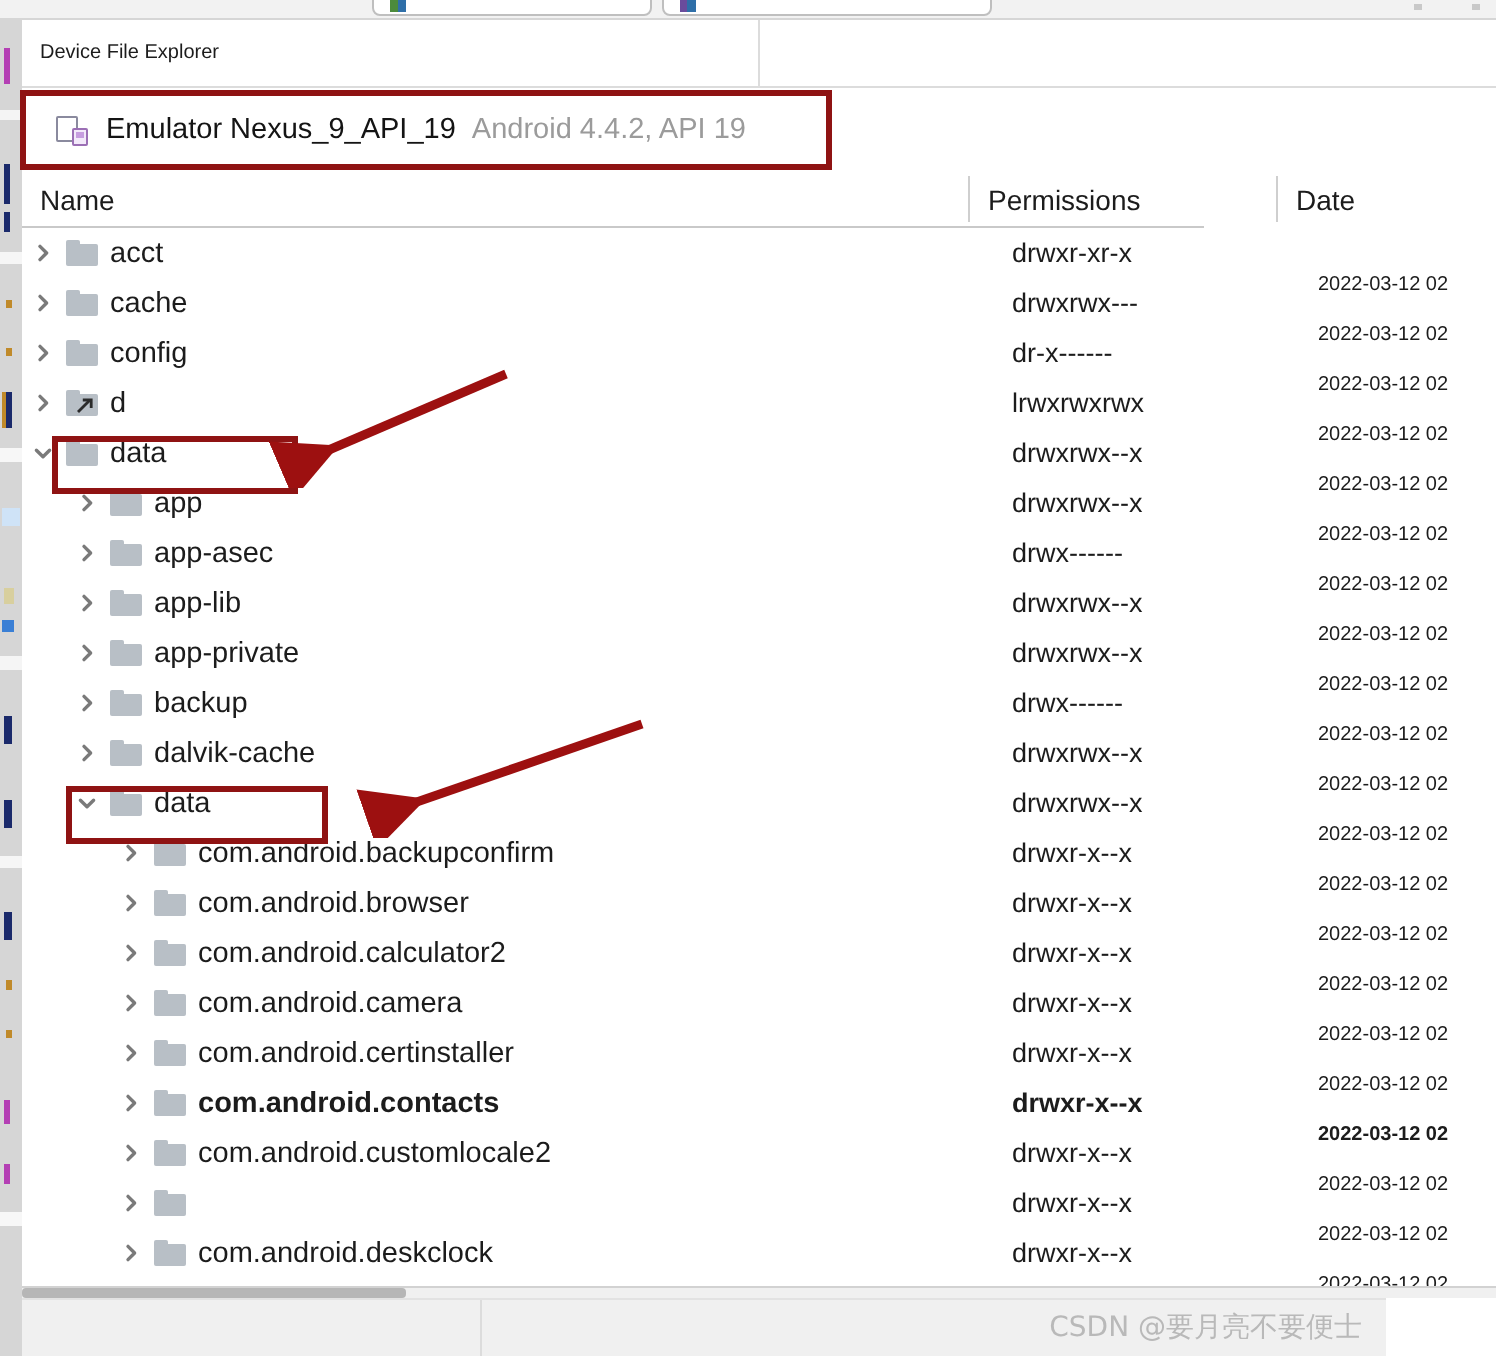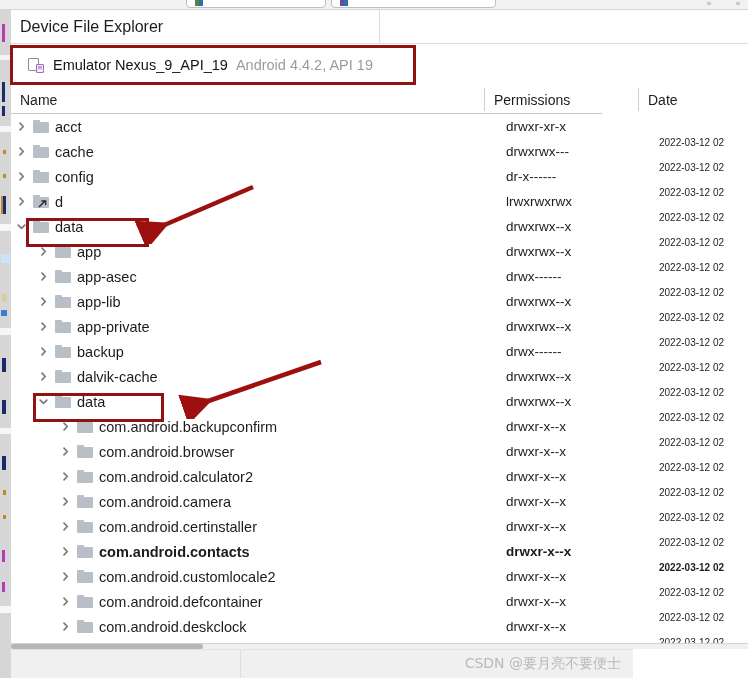--- a/index.html
+++ b/index.html
@@ -48,21 +48,21 @@
   .panel-title-bar {
     position: absolute; left: 11px; top: 10px; width: 737px; height: 33px;
     background: #ffffff;
   }
   .panel-title-bar .tt-sep {
     position: absolute; left: 368px; top: 0; width: 1px; height: 33px;
     background: #dcdcdc;
   }
   .panel-title {
     position: absolute; left: 9px; top: 7px;
-    font-size: 16px; color: #1c1c1c; line-height: 20px;
+    font-size: 10px; color: #1c1c1c; line-height: 20px;
     white-space: nowrap;
   }
   .title-underline {
     position: absolute; left: 11px; top: 43px; width: 737px; height: 1px;
     background: #dcdcdc;
   }
 
   
   .device-row {
     position: absolute; left: 11px; top: 45px; width: 640px; height: 40px;
@@ -170,21 +170,21 @@
   .hscroll {
     position: absolute; left: 11px; top: 643px; width: 737px; height: 6px;
     background: #f0f0f0;
     border-top: 1px solid #d2d2d2;
   }
   .hscroll .thumb {
     position: absolute; left: 0; top: 0; height: 5px; width: 192px;
     background: #b6b6b6; border-radius: 2px;
   }
   .footer {
-    position: absolute; left: 11px; top: 649px; width: 622px; height: 29px;
+    position: absolute; left: 11px; top: 649px; width: 682px; height: 29px;
     background: #f0f0f0;
     border-top: 1px solid #e2e2e2;
   }
   .footer .fsep { position: absolute; left: 229px; top: 0; width: 1px; height: 29px; background: #dcdcdc; }
   .watermark {
     position: absolute; right: 12px; top: 5px;
     font-size: 14px; color: #b9b9b9; white-space: nowrap;
     font-family: "DejaVu Sans", sans-serif;
   }
 </style>
@@ -569,21 +569,20 @@
         <div class="name" style="left: 48px;">
           <span class="chev">
             <svg width="13" height="13" viewBox="0 0 13 13">
               <path d="M5.0 3.2 L8.3 6.5 L5.0 9.8" fill="none" stroke="#7a7a7a" stroke-width="1.7" stroke-linecap="round" stroke-linejoin="round"></path>
             </svg>
           </span>
           <span class="folder">
             <span class="tab"></span>
             <span class="body"></span>
           </span>
-          <span>com.android.defcontainer</span>
         </div>
         <div class="perm">drwxr-x--x</div>
         <div class="date">2022-03-12 02</div>
       </div>
       <div class="row" style="top: 500px;">
         <div class="name" style="left: 48px;">
           <span class="chev">
             <svg width="13" height="13" viewBox="0 0 13 13">
               <path d="M5.0 3.2 L8.3 6.5 L5.0 9.8" fill="none" stroke="#7a7a7a" stroke-width="1.7" stroke-linecap="round" stroke-linejoin="round"></path>
             </svg>

